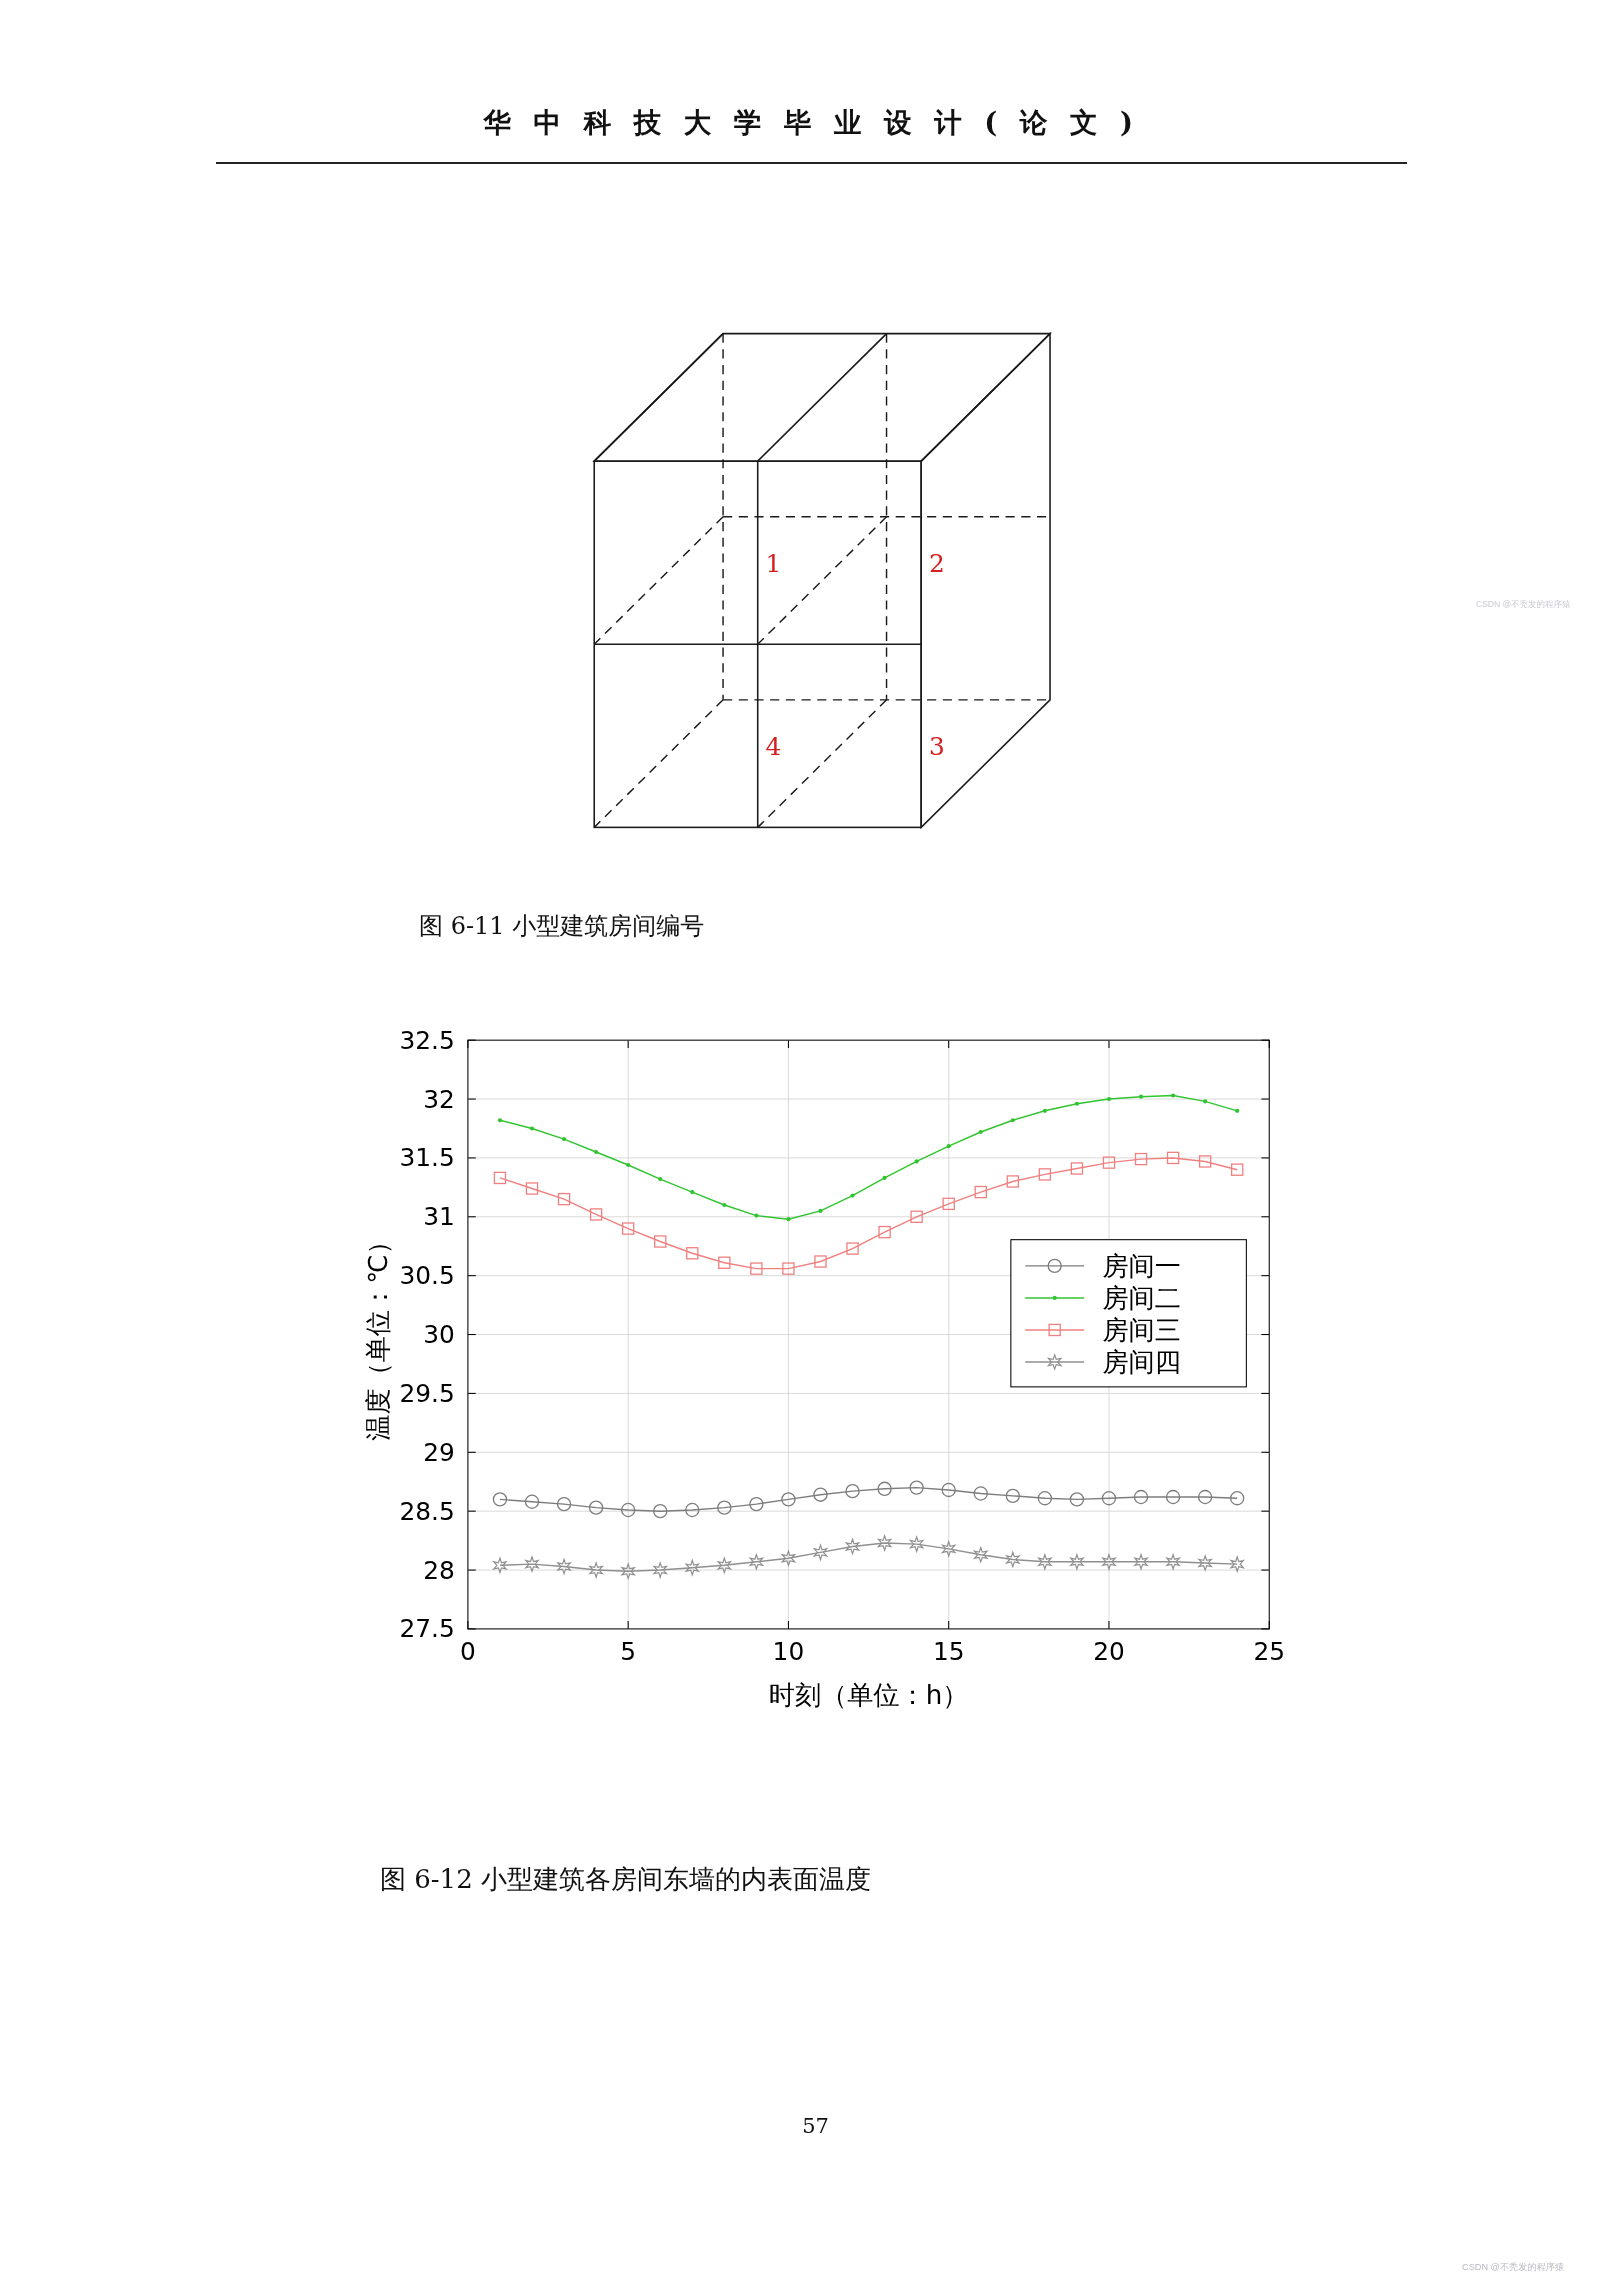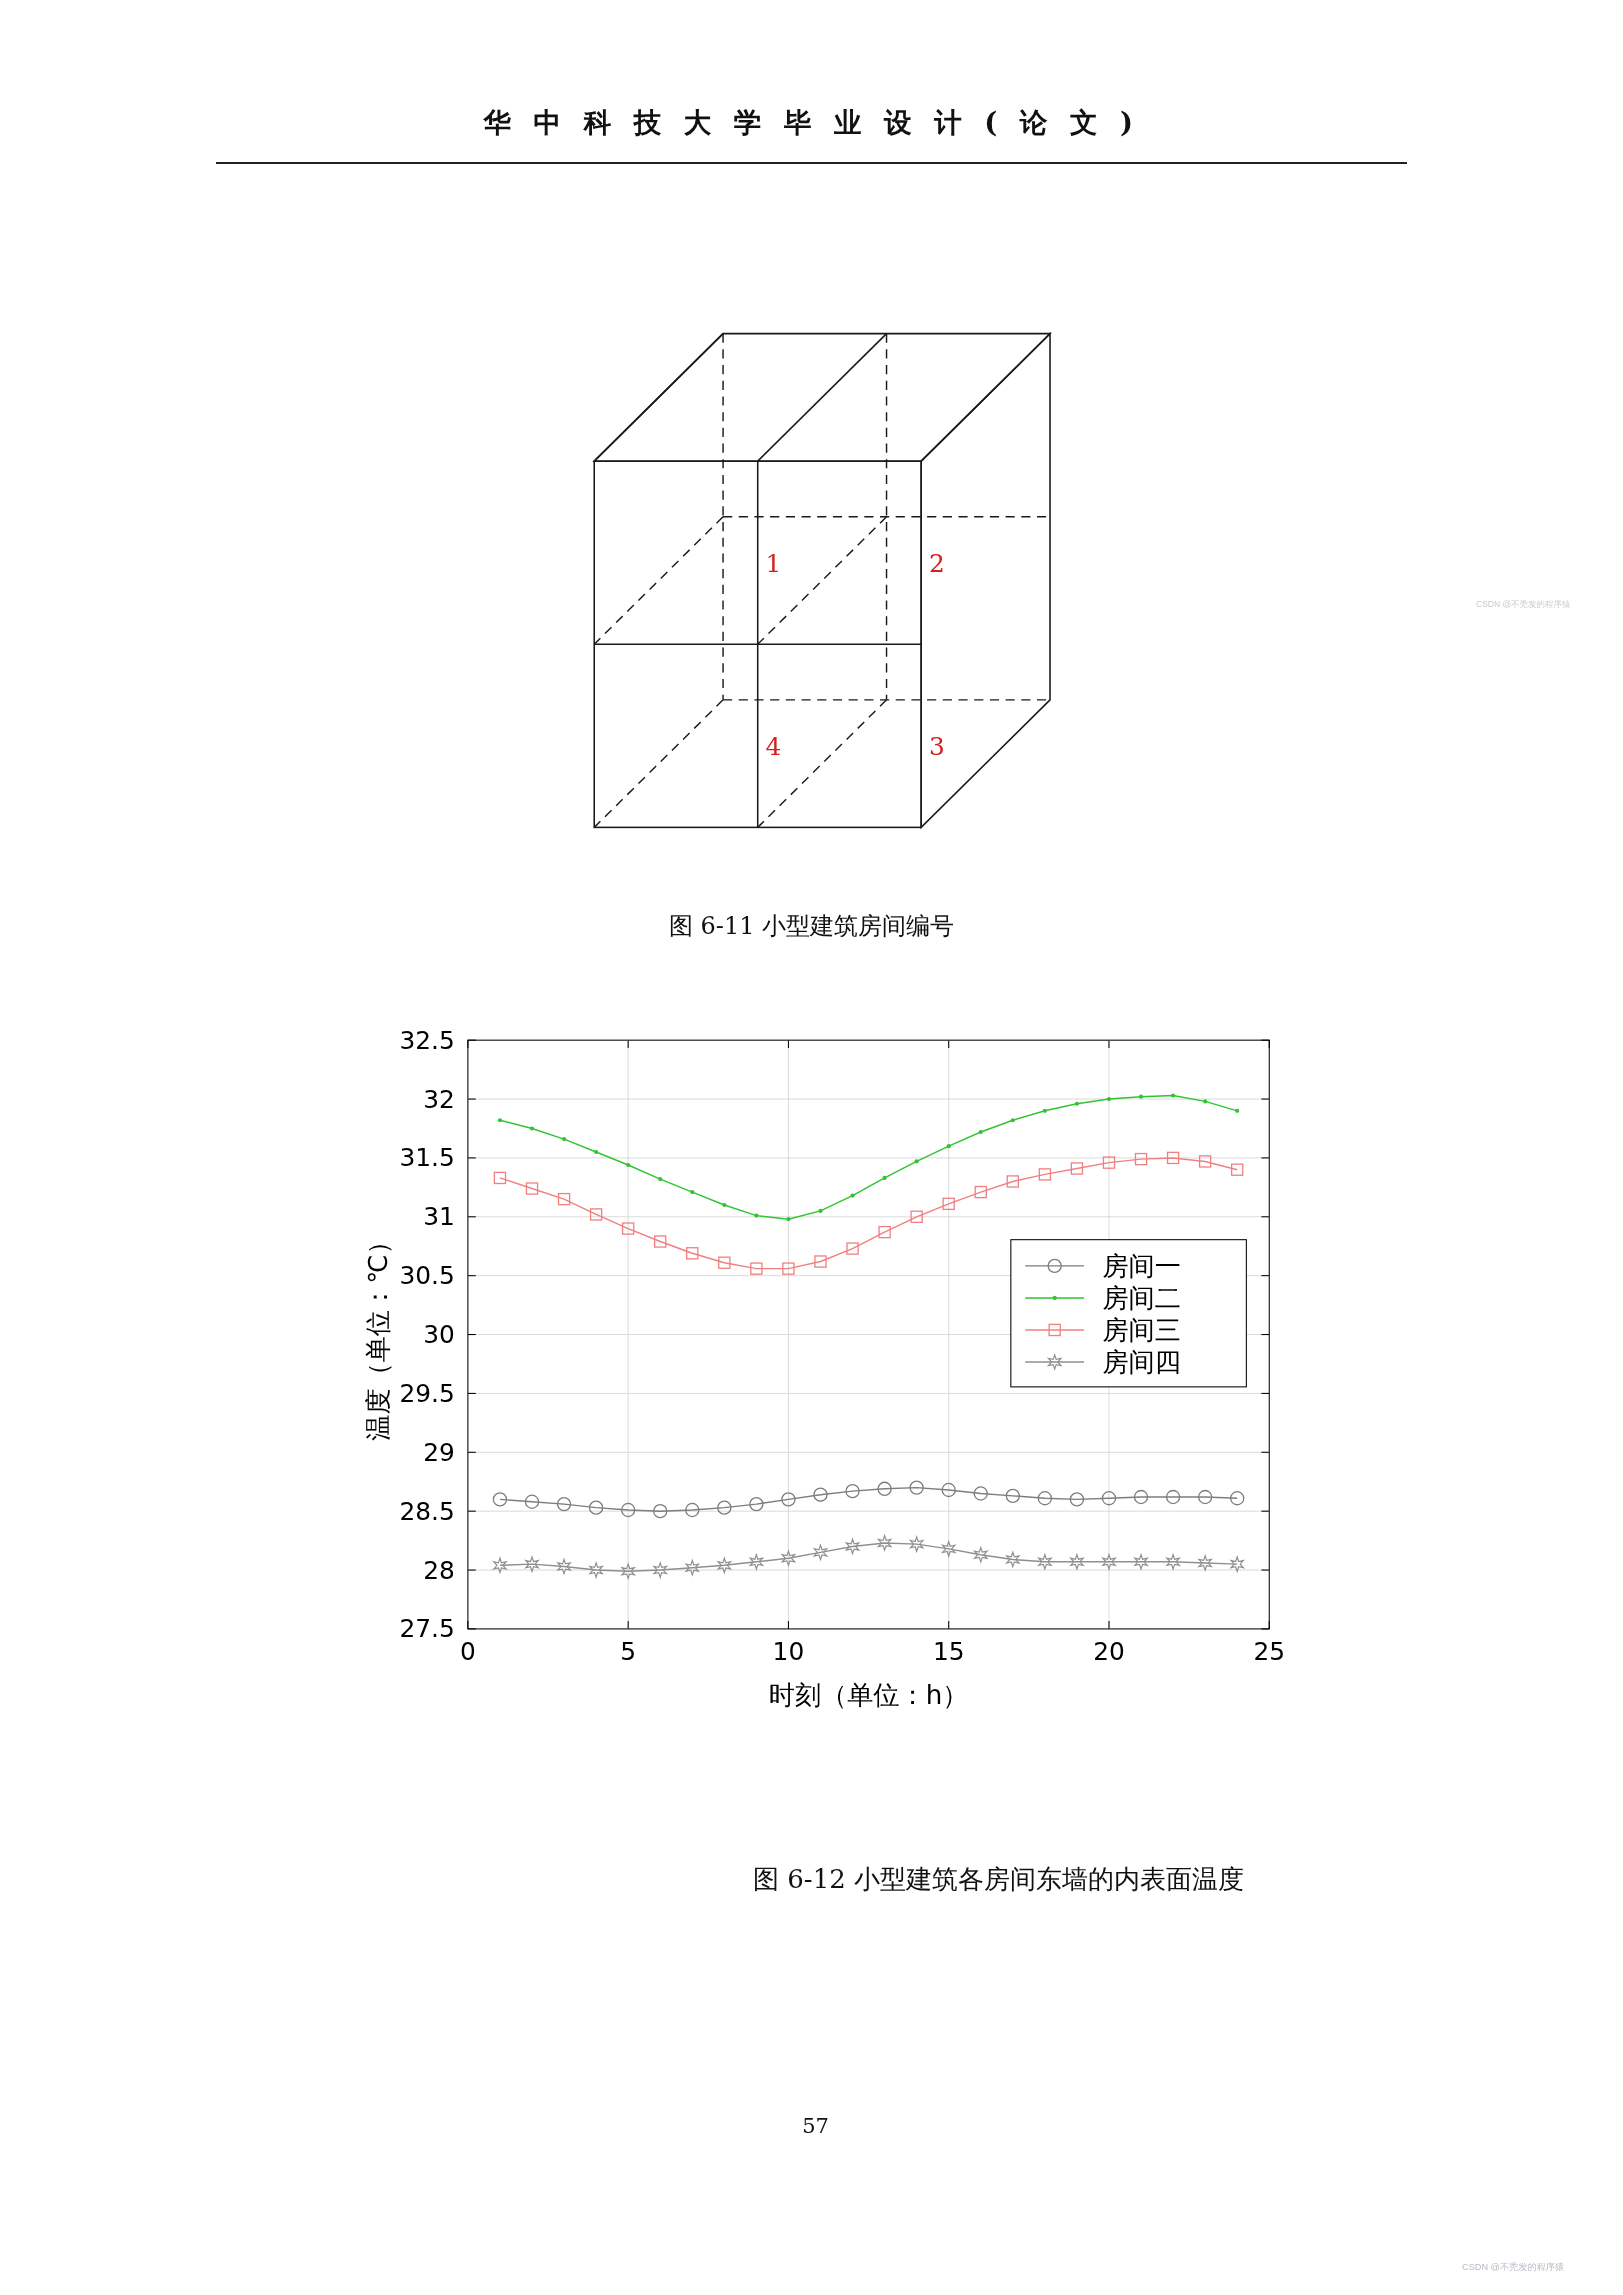--- a/index.html
+++ b/index.html
@@ -33,36 +33,36 @@
   }
 
   
   .fig1-wrap {
     position:absolute;
     left:589px; top:327px; width:497px; height:543px;
   }
   .fig1-caption {
     position:absolute;
     left:419px; top:910px; width:785px;
-    text-align:center;
+    text-align:left;
     font-family:"DejaVu Serif", serif;
     font-size:24px;
     color:#111;
   }
 
   
   .chart-wrap {
     position:absolute;
     left:327px; top:1014px;
     width:1021px; height:785px;
   }
   .chart-caption {
     position:absolute;
     left:380px; top:1862px; width:864px;
-    text-align:right;
+    text-align:left;
     font-family:"DejaVu Serif", serif;
     font-size:26px;
     color:#111;
   }
 
   
   .page-number {
     position:absolute;
     left:4px; top:2114px; width:1623px;
     text-align:center;

